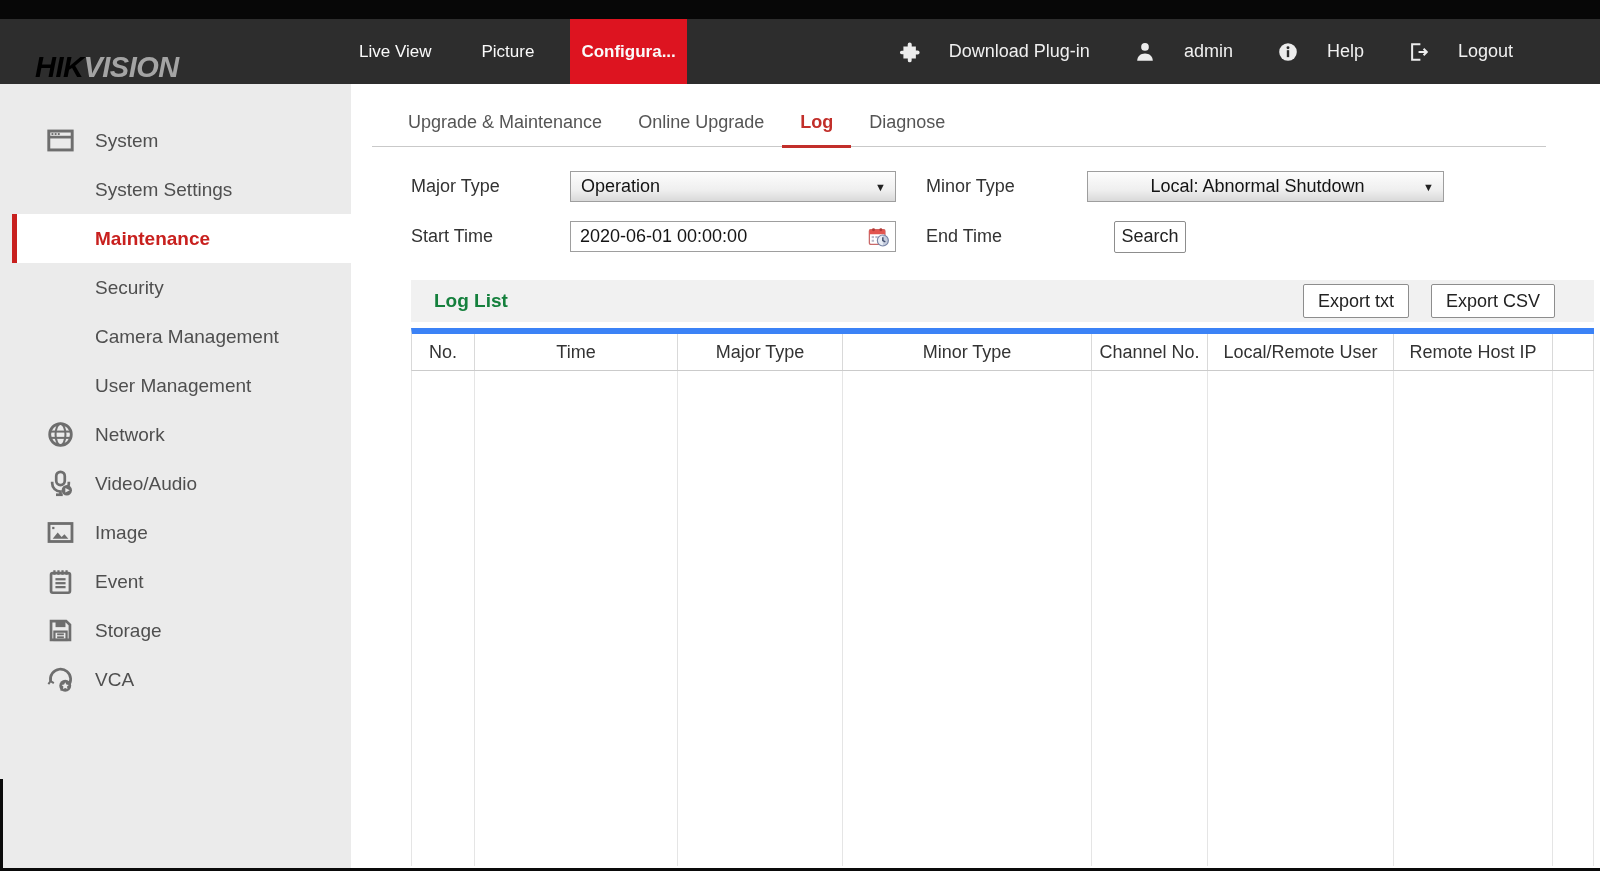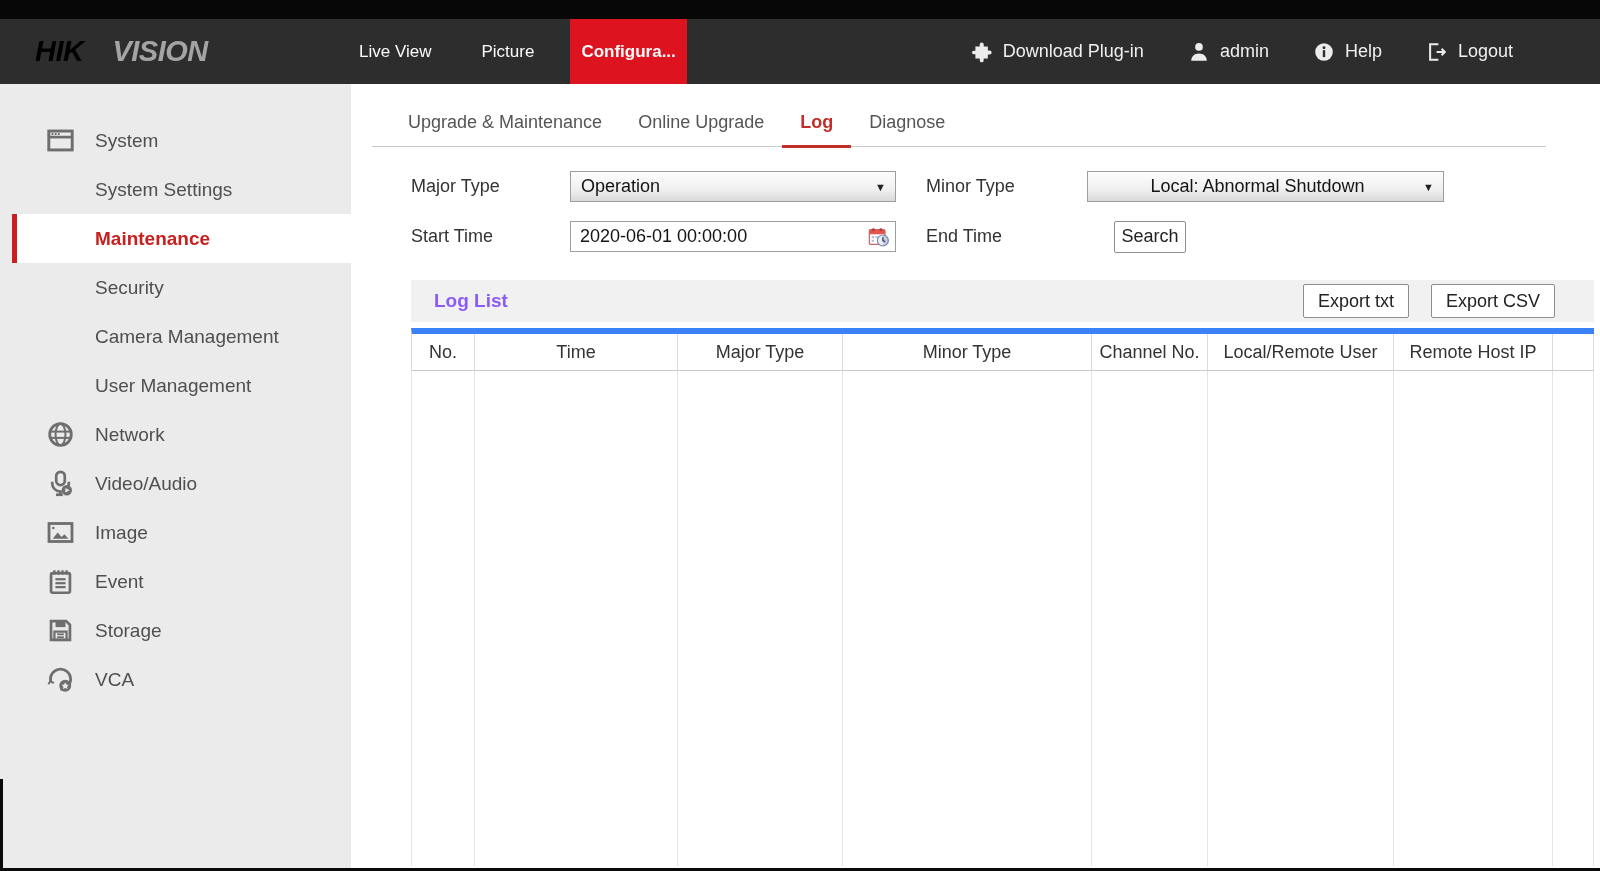--- a/index.html
+++ b/index.html
@@ -2,29 +2,29 @@
 <html><head>
 <meta charset="utf-8">
 <style>
   * { margin:0; padding:0; box-sizing:border-box; }
   html,body { width:1600px; height:871px; overflow:hidden; }
   body { font-family:"Liberation Sans", sans-serif; background:#fff; position:relative; }
 
   
   .topstrip { height:19px; background:#070707; }
   .navbar { height:65px; background:#2d2d2d; display:flex; align-items:stretch; }
-  .logo { width:280px; margin-left:35px; display:flex; align-items:center;
-          font-style:italic; font-weight:bold; font-size:29px; letter-spacing:-0.5px;gap:29px; }
+  .logo { width:280px; margin-left:35px; display:flex; align-items:flex-end;
+          font-style:italic; font-weight:bold; font-size:29px; letter-spacing:-0.5px; }
   .logo .vision { color:#a4a4a4; }
   .nav-links { display:flex; align-items:stretch; margin-left:30px; }
   .nav-link { color:#fafafa; font-size:17px; display:flex; align-items:center;
               padding:0 14px; margin-right:22px; cursor:pointer; white-space:nowrap; }
   .nav-link.active { background:#dd1420; font-weight:bold; padding:0 11px; margin-right:0; }
   .nav-utils { margin-left:auto; margin-right:87px; display:flex; align-items:center; gap:44px; }
-  .util { display:flex; align-items:center; gap:10px; color:#f0f0f0; font-size:18px; cursor:pointer; white-space:nowrap; }
+  .util { display:flex; align-items:center; gap:28px; color:#f0f0f0; font-size:18px; cursor:pointer; white-space:nowrap; }
   .uicon { width:22px; height:22px; display:inline-flex; }
   .uicon svg { width:100%; height:100%; }
 
   
   .sidebar { position:absolute; left:0; top:84px; bottom:0; width:351px; background:#ebebeb; }
   .side-list { padding-top:32px; }
   .side-item { height:49px; display:flex; align-items:center; position:relative;
                color:#4f4f4f; font-size:19px; cursor:pointer; }
   .side-item .sicon { position:absolute; left:47px; width:27px; height:27px; display:flex; }
   .side-item .sicon svg { width:100%; height:100%; }
@@ -54,21 +54,21 @@
             display:flex; align-items:center; justify-content:space-between;
             padding:0 5px 0 9px; font-size:18px; color:#141414; }
   .tinput.end { width:323px; }
   .calicon { width:22px; height:22px; display:inline-flex; cursor:pointer; }
   .calicon svg { width:100%; height:100%; }
   .search-btn { margin-left:27px; width:72px; height:32px; background:#fff; border:1px solid #8d8d8d;
                 border-radius:2px; font-size:18px; color:#222; display:flex; align-items:center;
                 justify-content:center; cursor:pointer; }
 
   .loglist-bar { margin:28px 6px 0 60px; height:42px; background:#f1f1f1; display:flex; align-items:center; }
-  .loglist-title { margin-left:23px; font-weight:bold; font-size:19px; color:#8b5cf6; }
+  .loglist-title { margin-left:23px; font-weight:bold; font-size:19px; color:#15803d; }
   .export-btns { margin-left:auto; margin-right:39px; display:flex; gap:22px; }
   .export-btn { height:34px; background:#fff; border:1px solid #8d8d8d; border-radius:2px;
                 font-size:18px; color:#222; display:flex; align-items:center; justify-content:center;
                 padding:0 14px; cursor:pointer; white-space:nowrap; }
 
   .logtable { margin:6px 6px 0 60px; }
   .thead, .tbody { display:grid; grid-template-columns:63px 203px 165px 249px 116px 186px 159px 1fr; }
   .thead { height:43px; border-top:6px solid #3b82f6; border-bottom:1px solid #cbcbcb;
            border-left:1px solid #d9d9d9; }
   .th { border-right:1px solid #d9d9d9; display:flex; align-items:center; justify-content:center;

